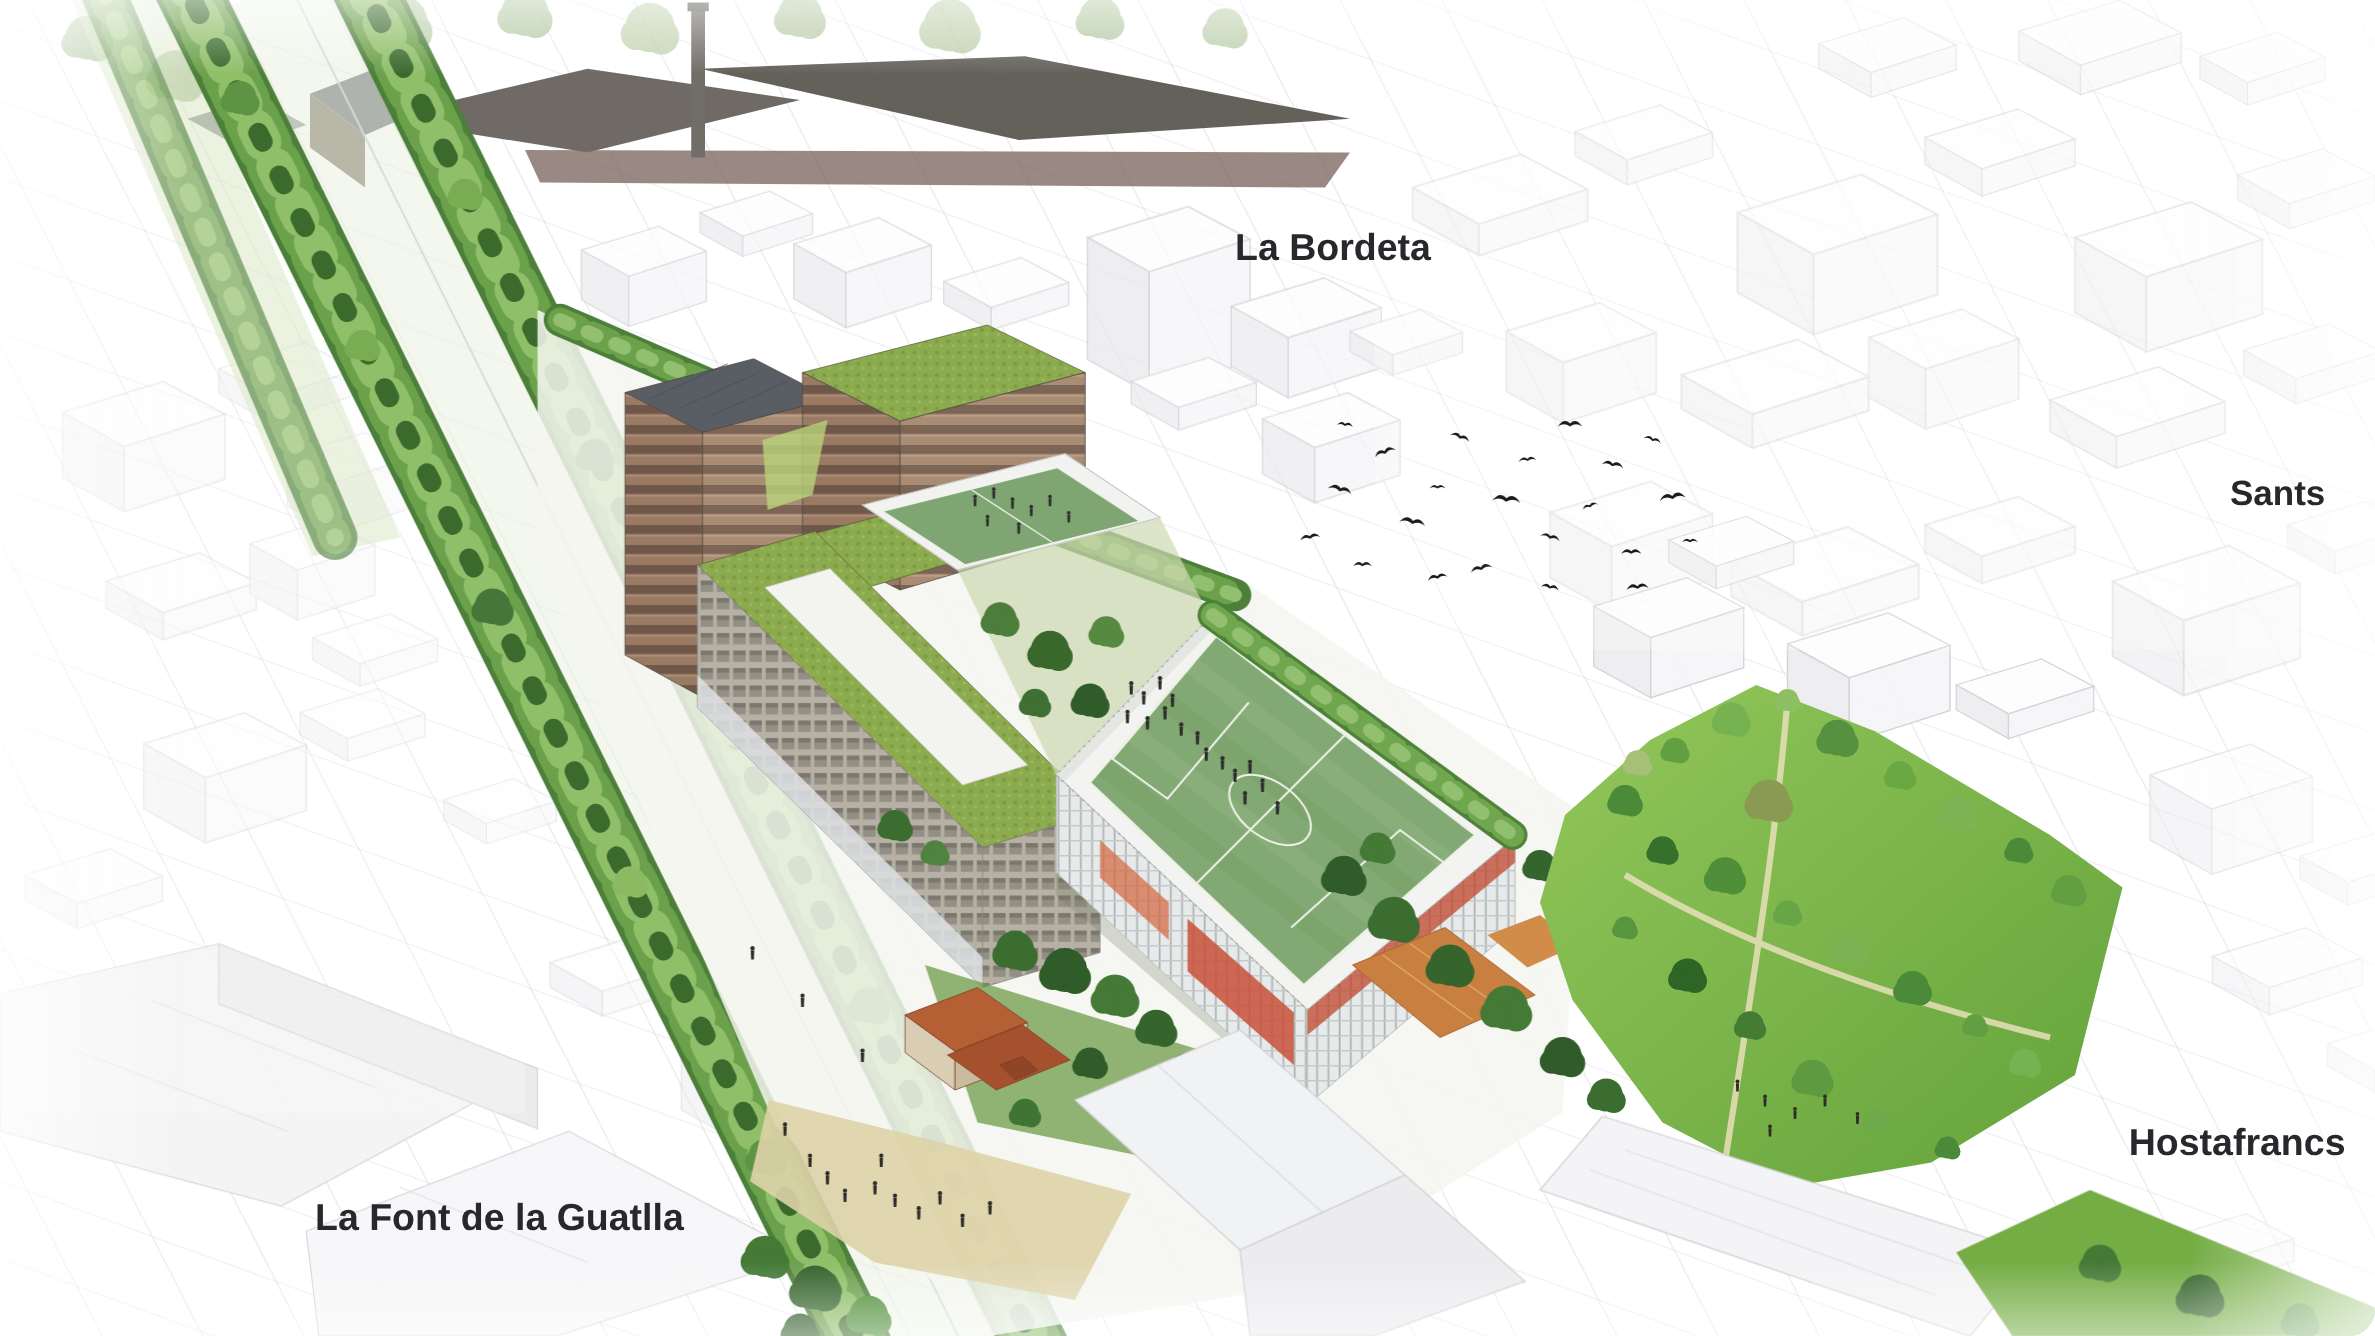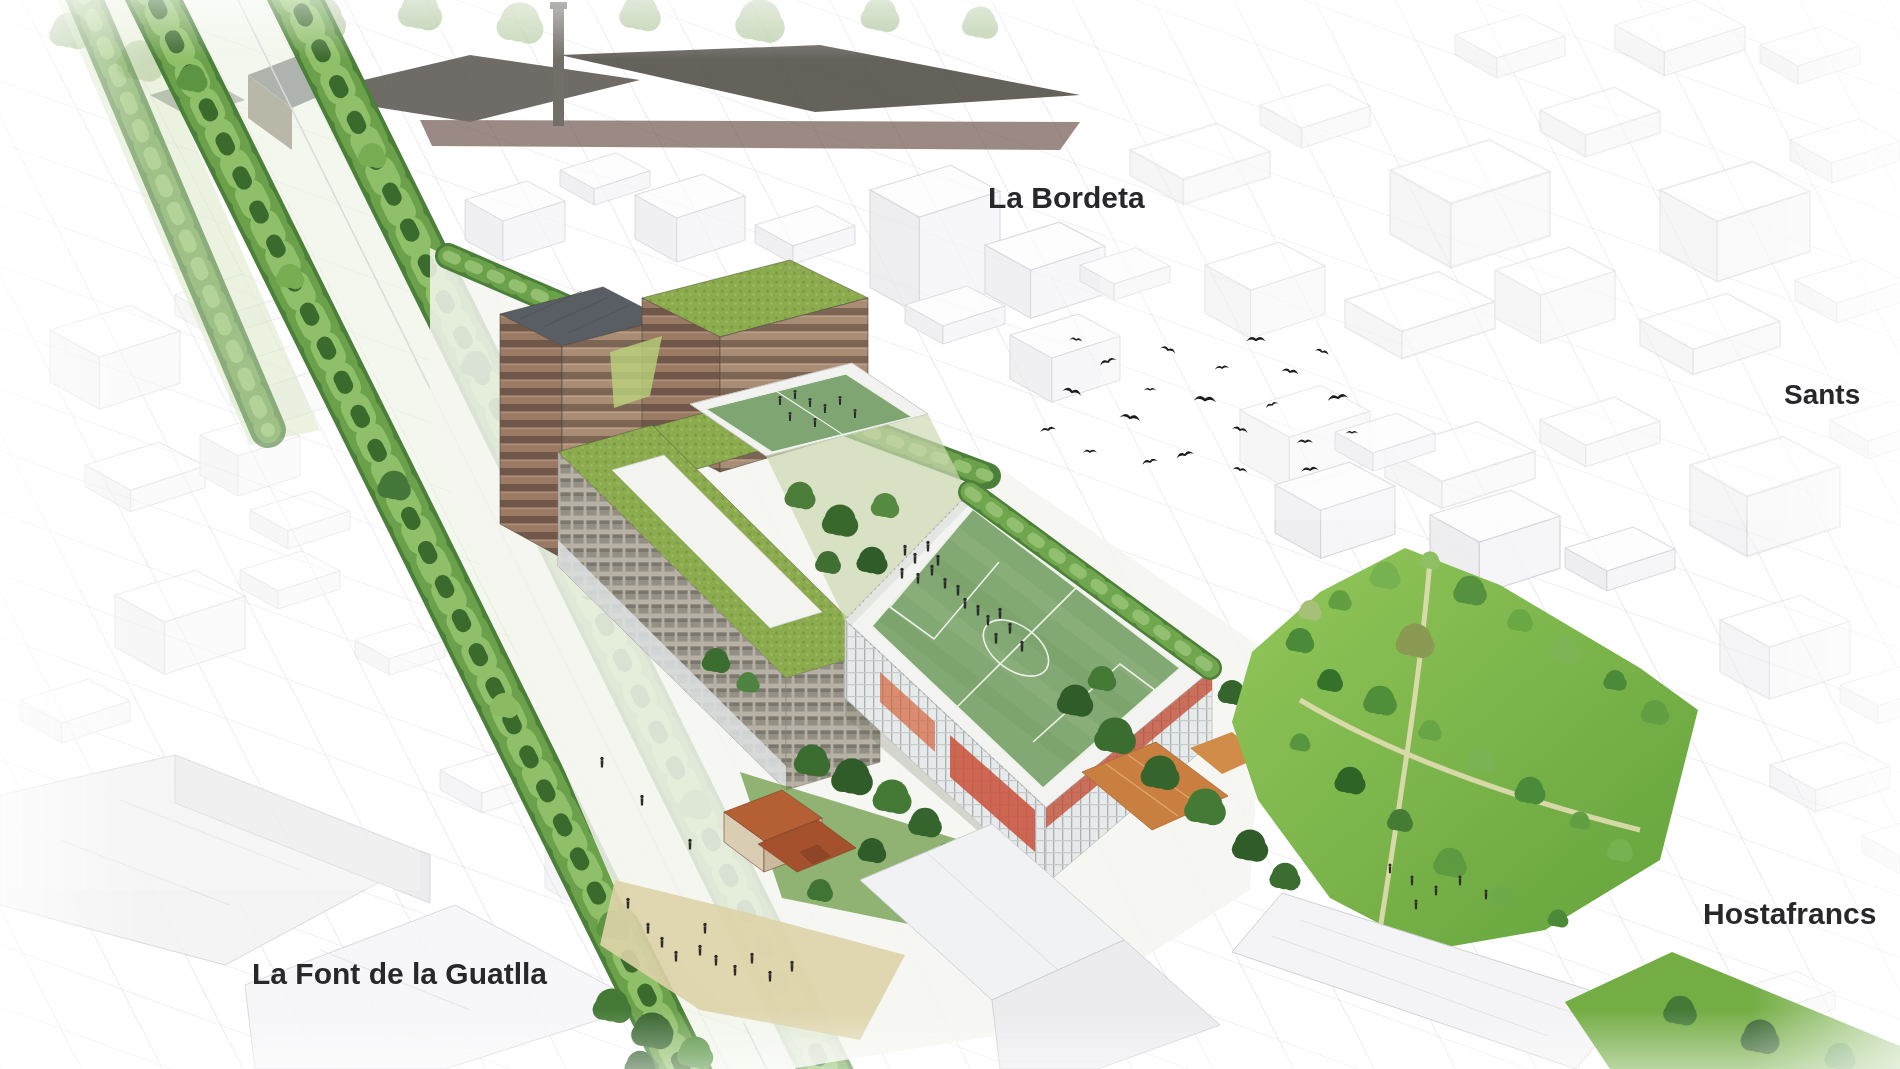--- a/index.html
+++ b/index.html
@@ -1,18 +1,19 @@
 <!DOCTYPE html>
 <html><head>
 <meta charset="utf-8">
 <style>
   html,body{margin:0;padding:0;background:#ffffff;}
   .canvas{
     position:relative;width:1900px;height:1069px;overflow:hidden;background:#ffffff;
     font-family:"Liberation Sans", sans-serif;
+    border-radius:22px;
   }
   .bg-grid{
     position:absolute;inset:0;
     background-image:
       repeating-linear-gradient(63deg, rgba(198,198,208,.26) 0 1.4px, transparent 1.4px 72px),
       repeating-linear-gradient(20deg, rgba(198,198,208,.20) 0 1.3px, transparent 1.3px 58px);
   }
   svg{position:absolute;inset:0;display:block;}
   .nb-label{
     font-family:"Liberation Sans", sans-serif;

